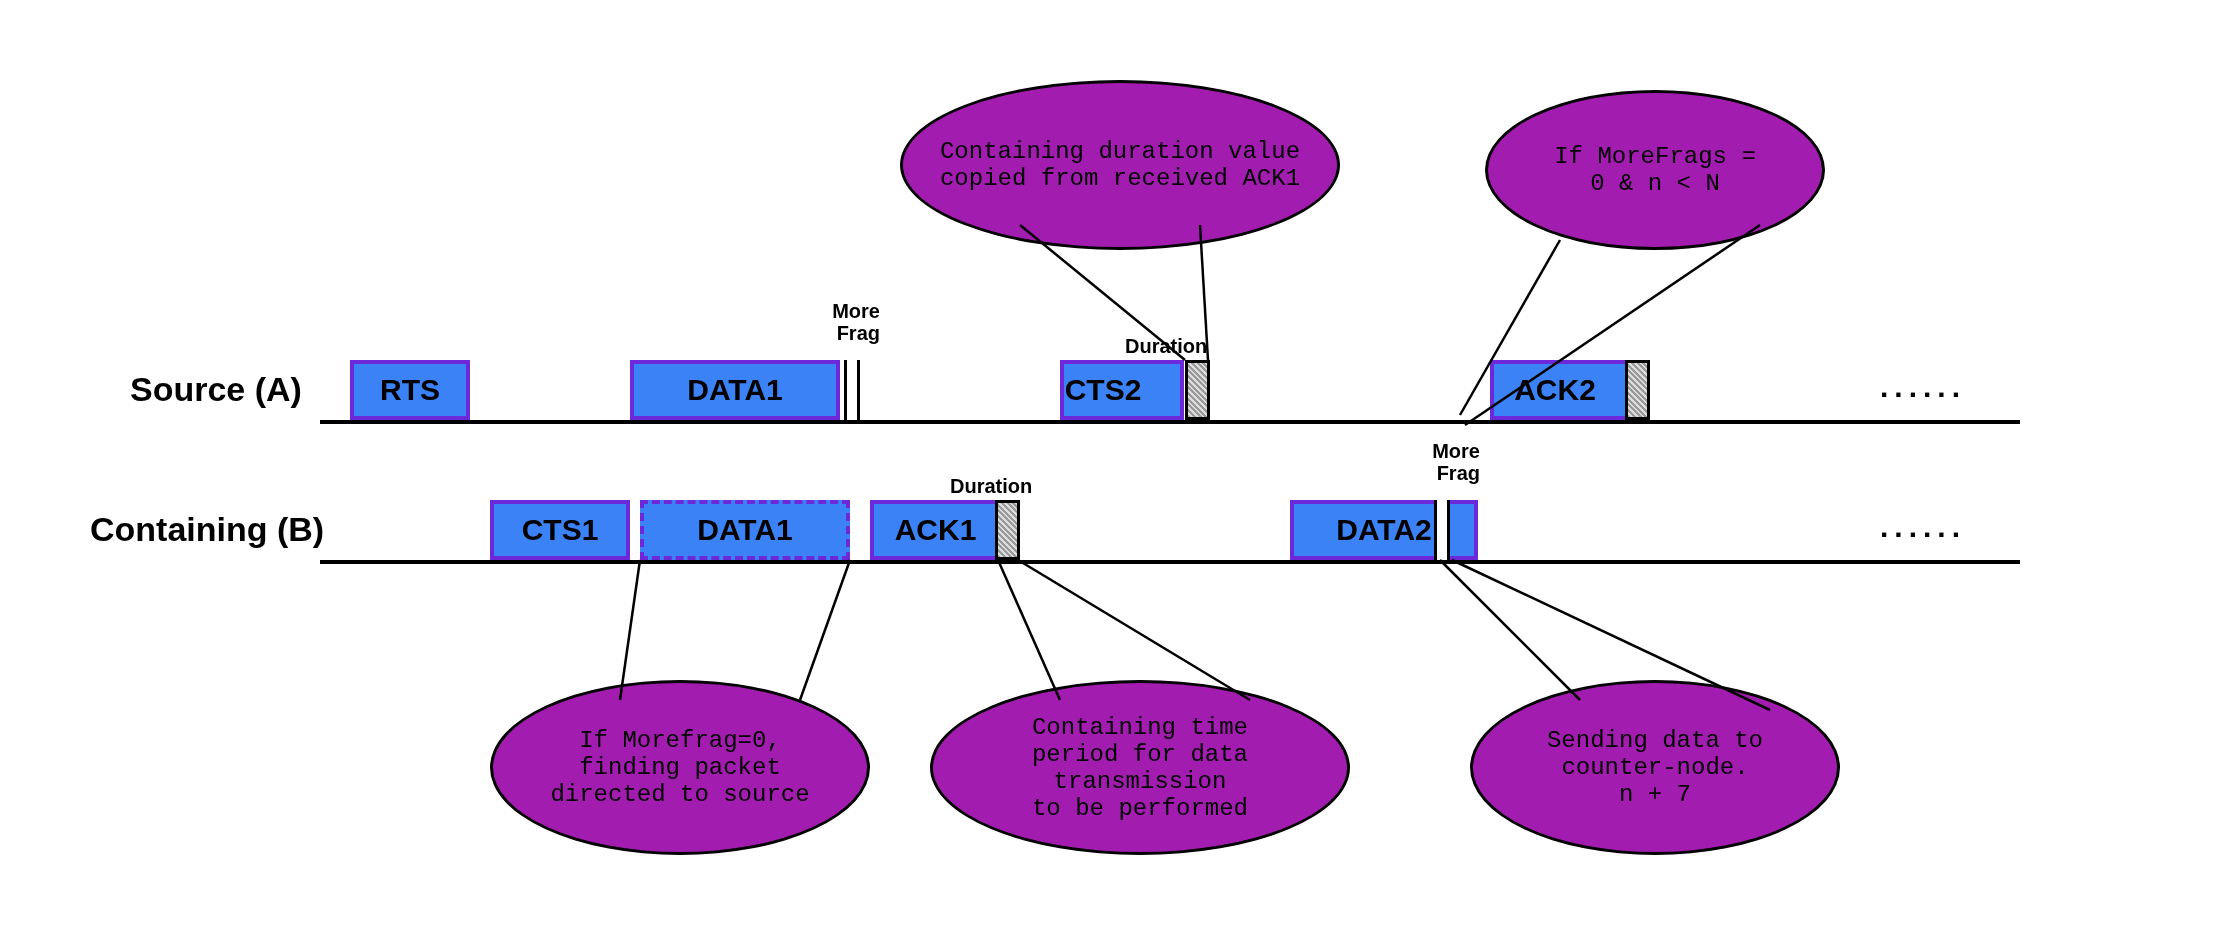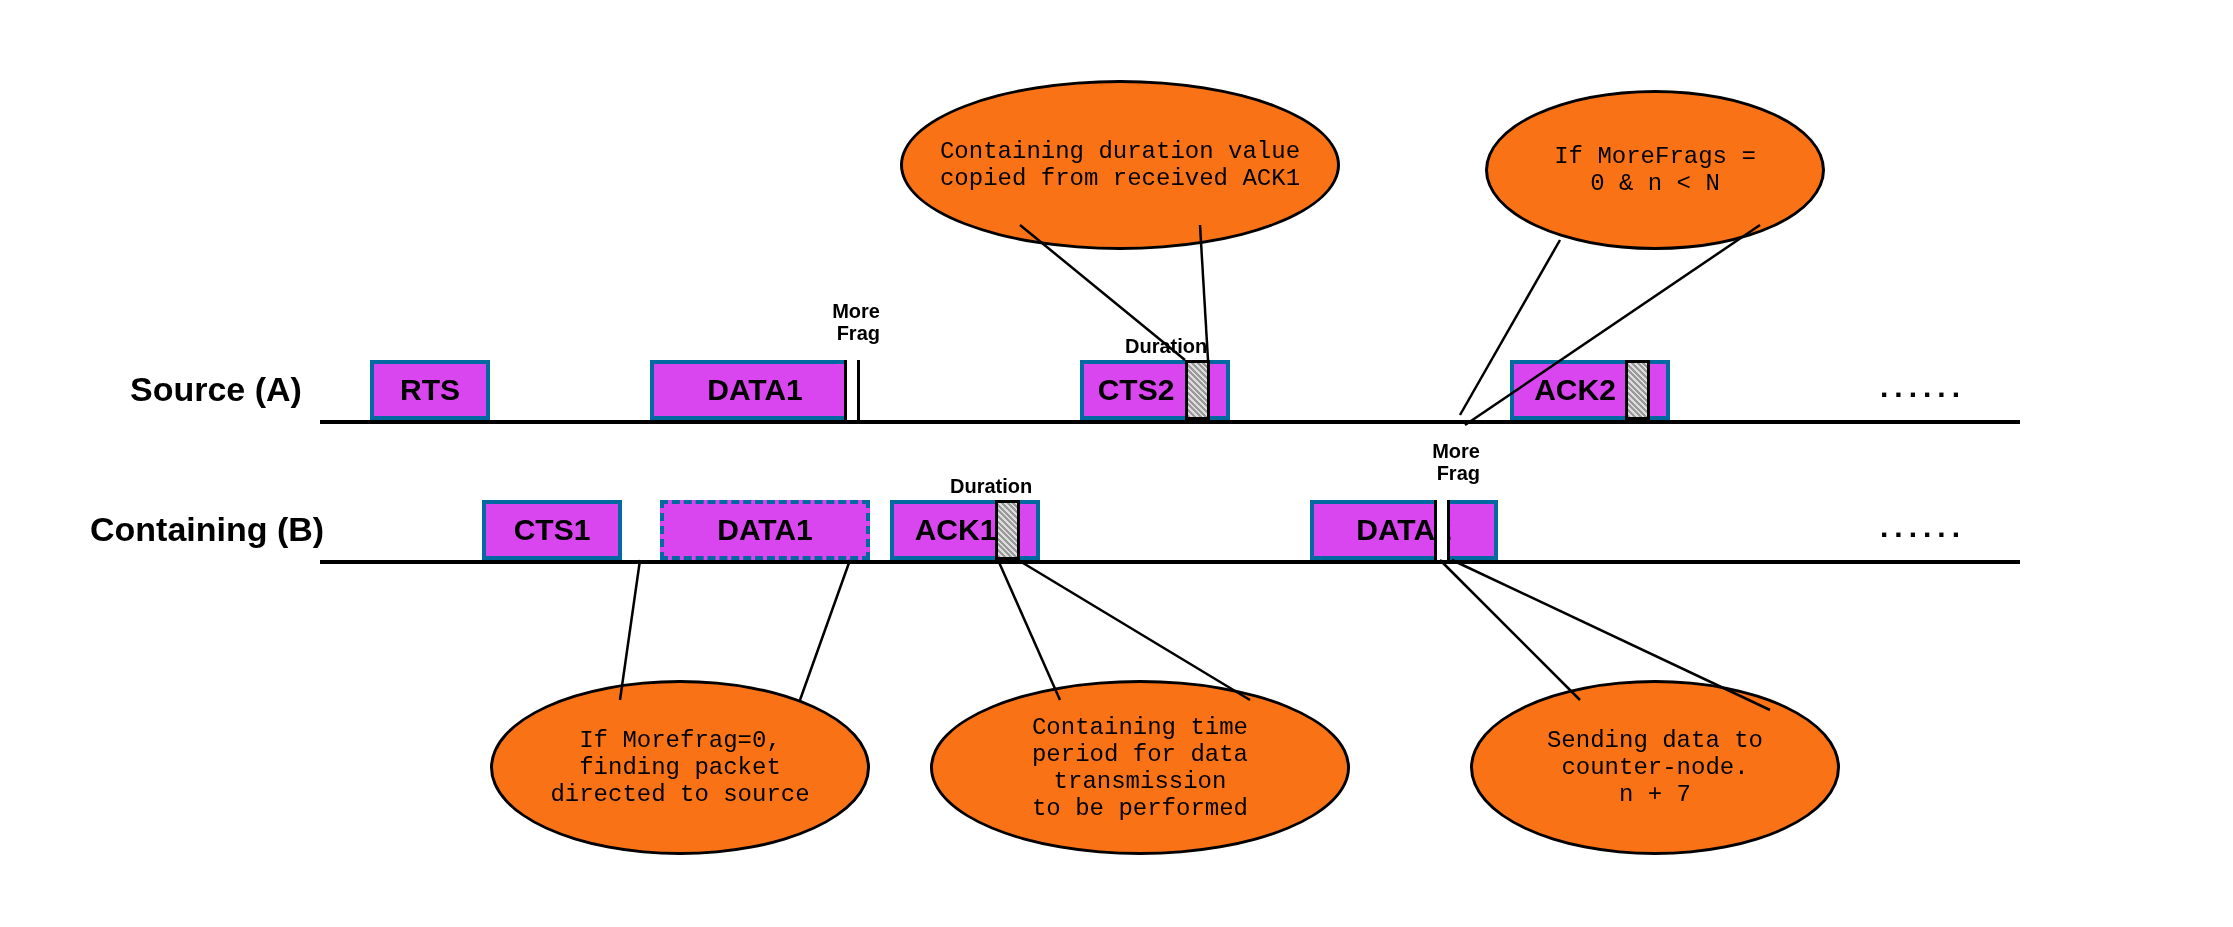--- a/index.html
+++ b/index.html
@@ -16,29 +16,28 @@
     font-size: 34px;
     font-weight: bold;
   }
   .timeline {
     position: absolute;
     height: 0;
     border-top: 4px solid #000;
   }
   .box {
     position: absolute;
-    border: 4px solid #0369a1;
-    background: #d946ef;
+    border: 4px solid #6d28d9;
+    background: #3b82f6;
     display: flex;
     align-items: center;
     justify-content: center;
     font-size: 30px;
     font-weight: bold;
     box-sizing: border-box;
-    margin-left: 20px;
   }
   .box.dashed {
     border-style: dashed;
   }
   .shade {
     position: absolute;
     background: repeating-linear-gradient(45deg, #999, #999 2px, #ddd 2px, #ddd 4px);
     border: 3px solid #000;
     box-sizing: border-box;
   }
@@ -53,21 +52,21 @@
     position: absolute;
     font-size: 20px;
     font-weight: bold;
     text-align: right;
     line-height: 1.1;
   }
   .bubble {
     position: absolute;
     border: 3px solid #000;
     border-radius: 50%;
-    background: #f97316;
+    background: #a21caf;
     display: flex;
     align-items: center;
     justify-content: center;
     text-align: center;
     font-family: "Courier New", monospace;
     font-size: 24px;
     padding: 10px 20px;
     box-sizing: border-box;
   }
   .dots {
@@ -101,34 +100,34 @@
     <span>RTS</span>
   </div>
 
 <div class="box" style="left:630px; top:360px; width:210px; height:60px;">
     <span>DATA1</span>
   </div>
 <div class="stripe" style="left:844px; top:360px; width:16px; height:60px;"></div>
 <div class="small-label" style="left:810px; top:300px; width:70px; white-space:pre;">More
 Frag</div>
 
-<div class="box" style="left:1060px; top:360px; width:150px; height:60px; padding-right:38px;">
+<div class="box" style="left:1060px; top:360px; width:124px; height:60px; padding-right:38px;">
     <span>CTS2</span>
   </div>
 <div class="shade" style="left:1185px; top:360px; width:25px; height:60px;"></div>
 <div class="small-label" style="left:1125px; top:335px;">Duration</div>
 
 <div class="box" style="left:1490px; top:360px; width:160px; height:60px; padding-right:30px;">
     <span>ACK2</span>
   </div>
 <div class="shade" style="left:1625px; top:360px; width:25px; height:60px;"></div>
 
 <div class="dots" style="left:1880px; top:370px;">......</div>
 
-<div class="box" style="left:462px; top:500px; width:140px; height:60px;">
+<div class="box" style="left:490px; top:500px; width:140px; height:60px;">
     <span>CTS1</span>
   </div>
 
 <div class="box dashed" style="left:640px; top:500px; width:210px; height:60px;">
     <span>DATA1</span>
   </div>
 
 <div class="box" style="left:870px; top:500px; width:150px; height:60px; padding-right:19px;">
     <span>ACK1</span>
   </div>

